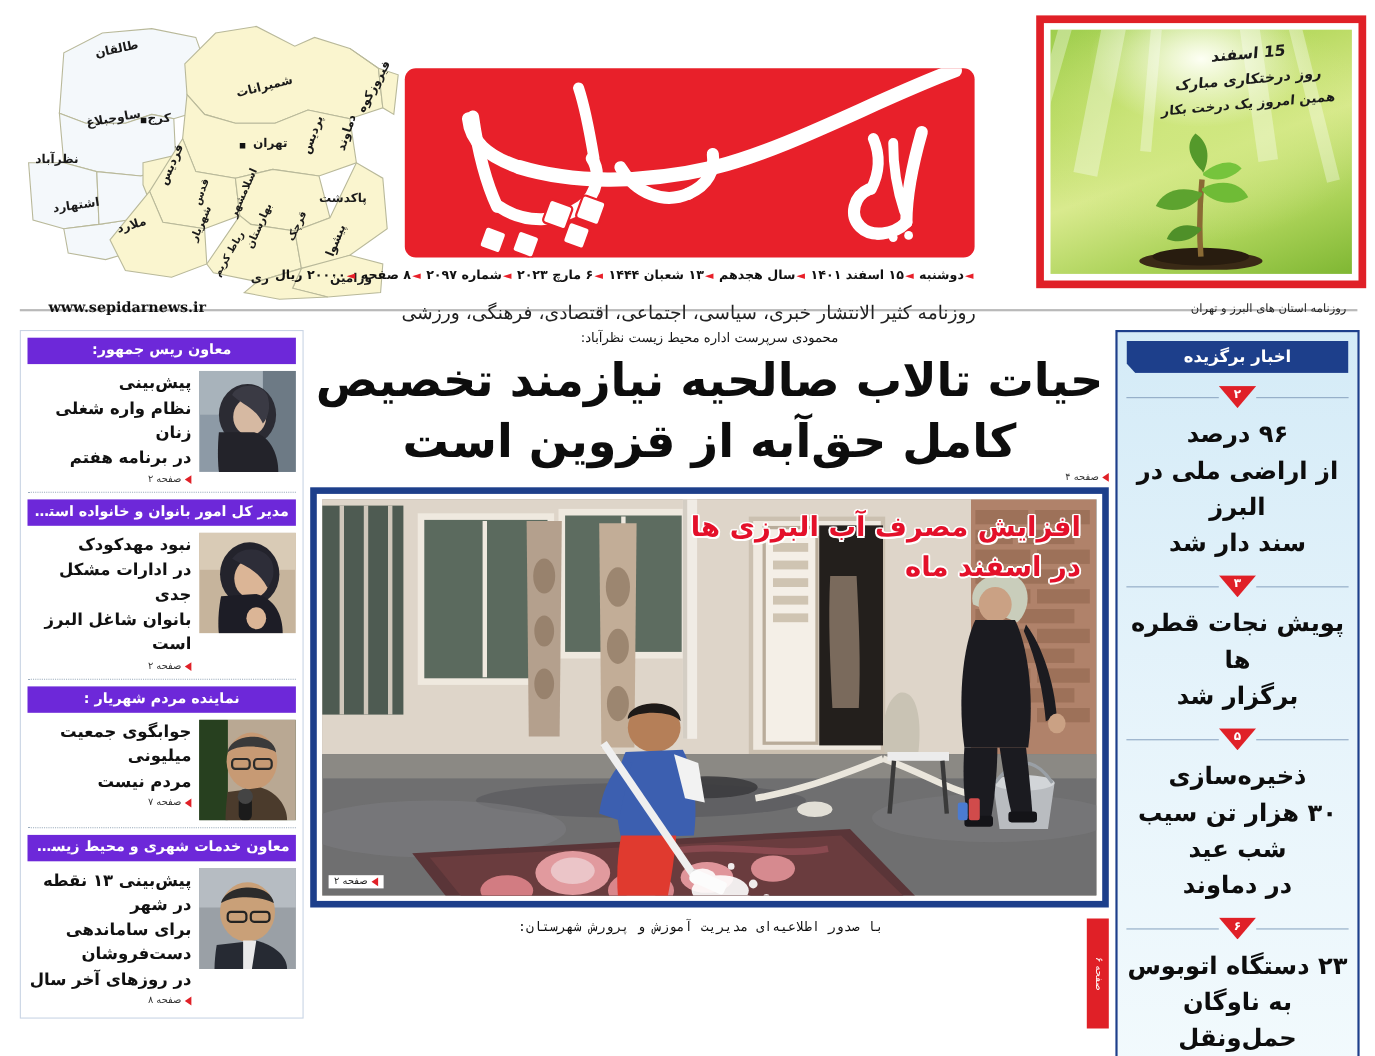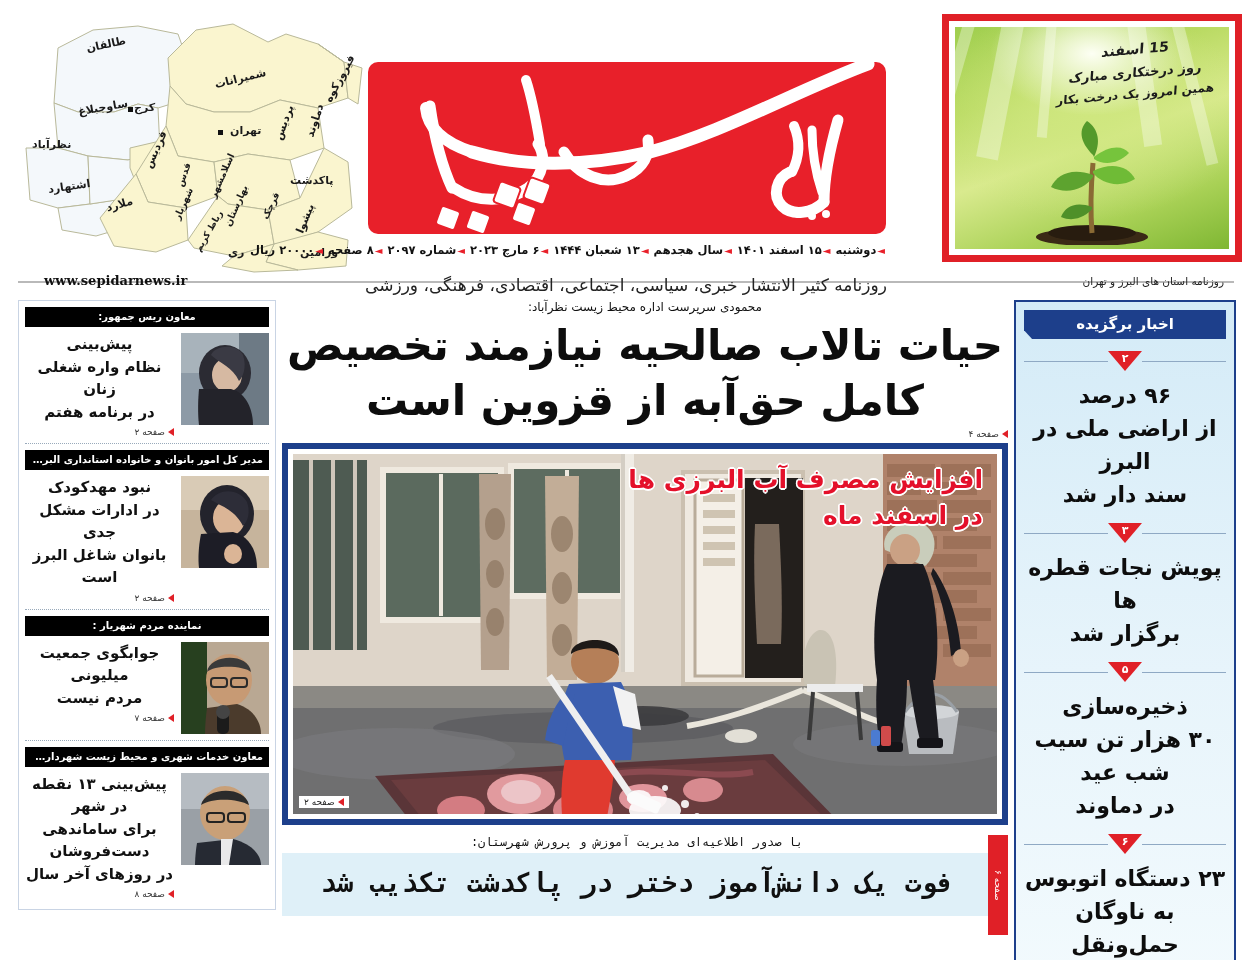--- a/index.html
+++ b/index.html
@@ -80,27 +80,27 @@
   
   .col-left  { position:absolute; left:18px;  top:300px; width:258px; }
   .col-main  { position:absolute; left:282px; top:300px; width:726px; }
   .col-right { position:absolute; left:1014px;top:300px; width:222px; }
 
   
   .side-card { border:1px solid #c9d4e4; background:#fff; padding:6px 6px 4px; }
   .side-item { padding:0 0 6px; }
   .side-item + .side-item { border-top:1px dotted #9ab; padding-top:6px; }
   .side-head {
-    background:#000000; color:#fff; font-size:10px; font-weight:700;
+    background:#6d28d9; color:#fff; font-size:13px; font-weight:700;
     text-align:center; padding:4px 6px 5px; direction:rtl; white-space:nowrap;
     overflow:hidden; text-overflow:ellipsis;
   }
   .side-body { display:flex; gap:7px; padding-top:6px; direction:rtl; }
   .side-photo { width:88px; height:92px; flex:0 0 88px; overflow:hidden; position:relative; }
-  .side-text  { flex:1; direction:rtl; text-align:center; }
+  .side-text  { flex:1; direction:rtl; text-align:right; }
   .side-text .t { font-size:15px; font-weight:700; color:#111; line-height:1.5; }
   .pageref {
     margin-top:4px; font-size:9px; color:#333; direction:rtl;
     display:flex; align-items:center; justify-content:flex-start; gap:3px;
   }
   .pageref .tri {
     width:0;height:0;border-top:4px solid transparent;border-bottom:4px solid transparent;
     border-right:6px solid #e02027;
   }
 
@@ -593,21 +593,20 @@
         </div>
       </div>
     </div>
 
     <div class="bottom-story">
       <div class="bs-tab">
         <span>صفحه ۶</span>
       </div>
       <div class="bs-inner">
         <div class="bs-kicker">با صدور اطلاعیه‌ای مدیریت آموزش و پرورش شهرستان:</div>
-        <div class="bs-head">فوت یک دانش‌آموز دختر در پاکدشت تکذیب شد</div>
       </div>
     </div>
   </div>
 
   <div class="col-right">
     <div class="right-box">
       <div class="right-head">اخبار برگزیده</div>
 
       <div class="rb-sep">
         <span class="ln"></span>

